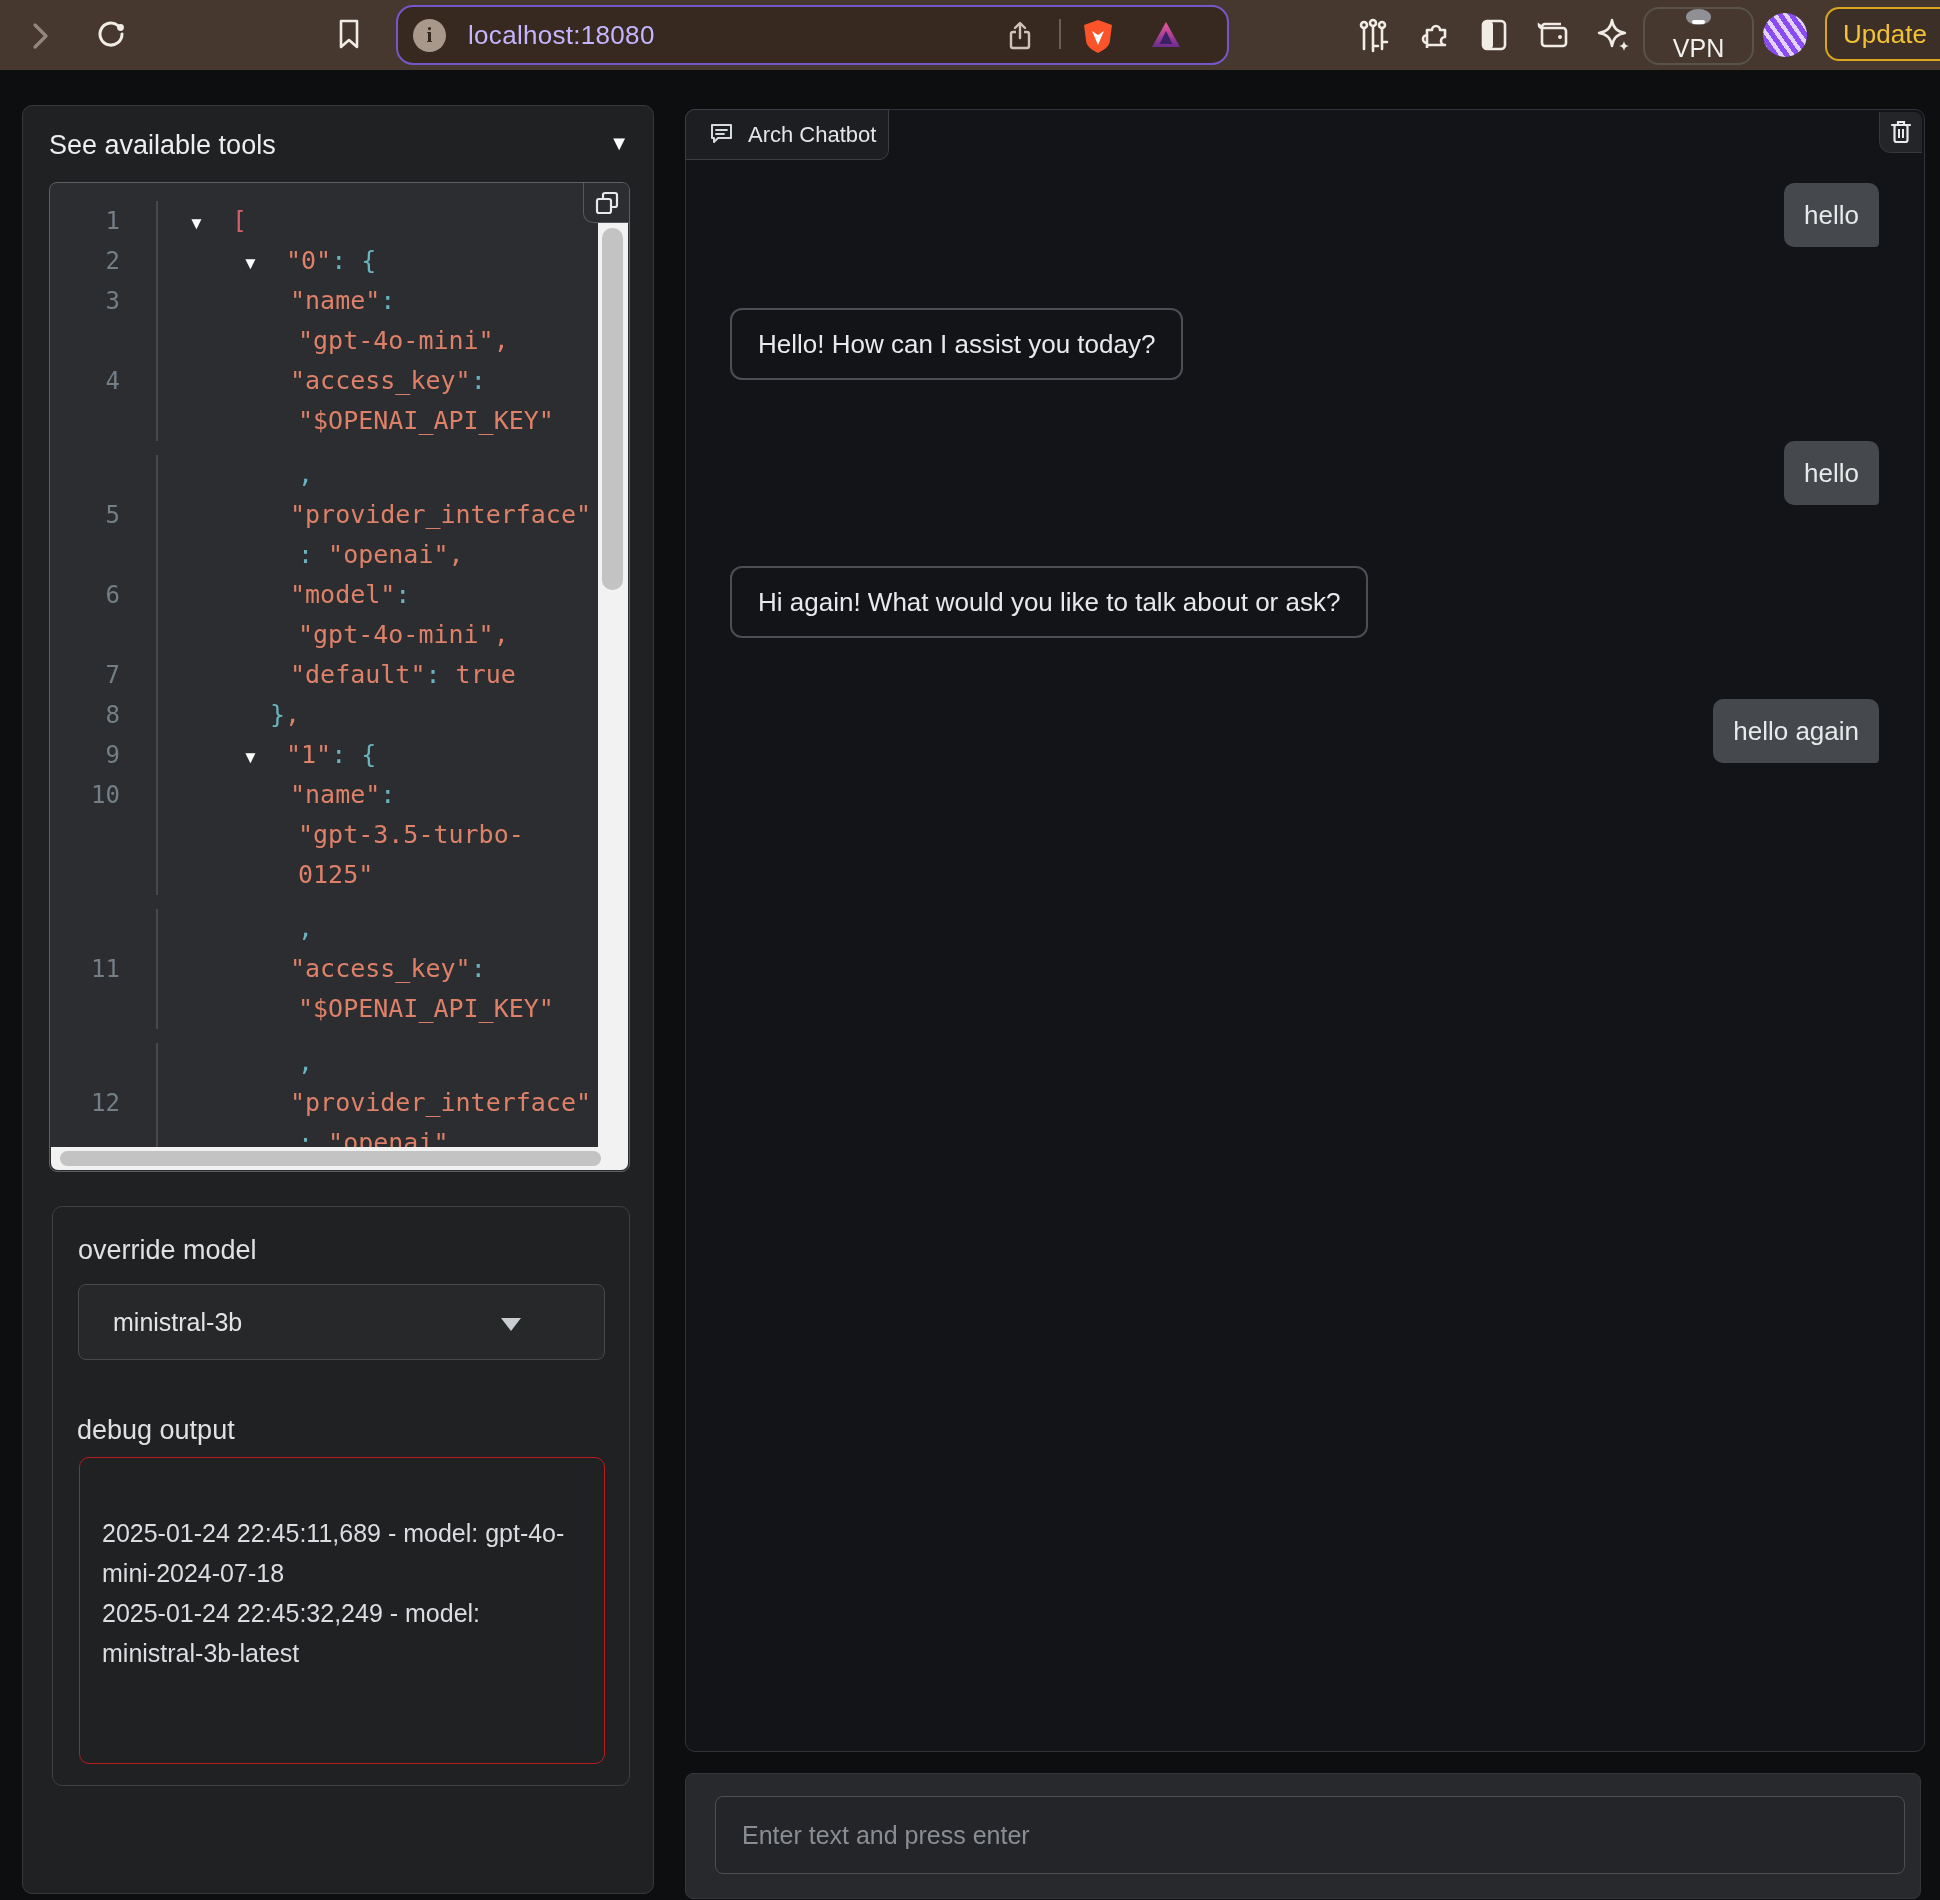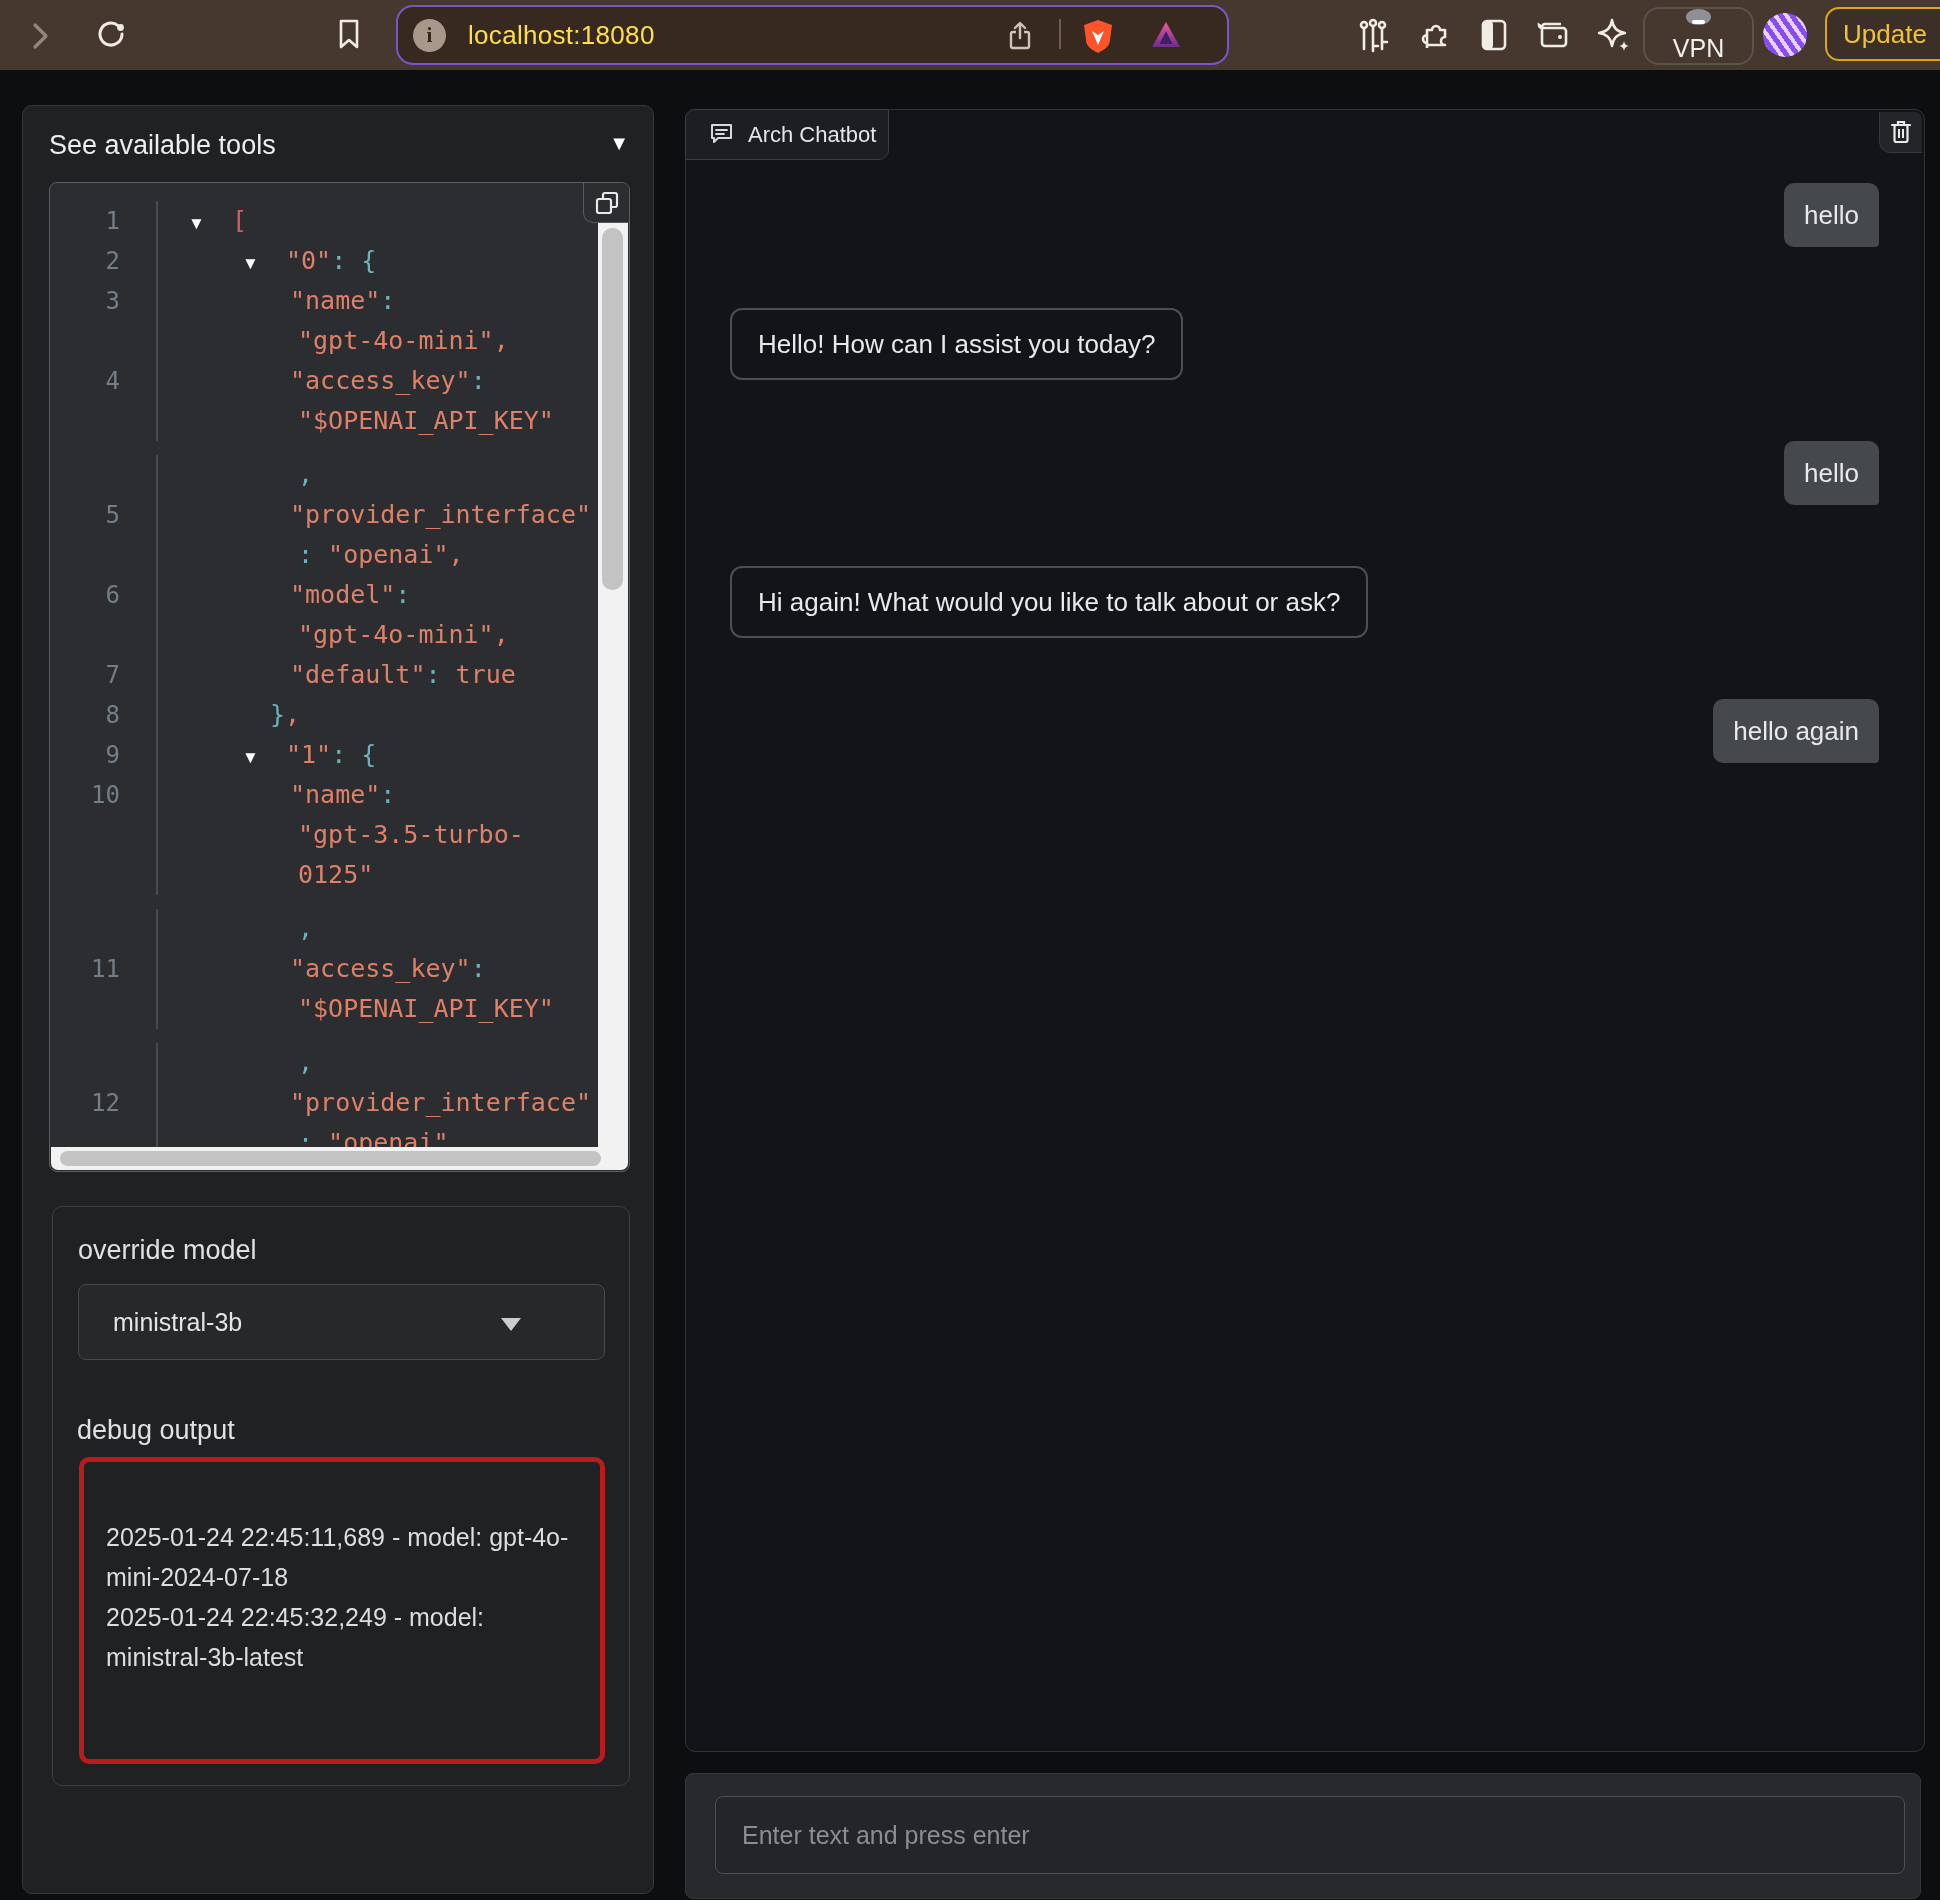--- a/index.html
+++ b/index.html
@@ -8,21 +8,21 @@
   .abs{position:absolute;}
 
   
   #toolbar{left:0;top:0;width:1940px;height:70px;background:#46382f;}
   .tbicon{position:absolute;display:flex;align-items:center;justify-content:center;}
   #urlbar{position:absolute;left:396px;top:5px;width:829px;height:56px;background:#37291f;
           border:2.5px solid #7558c8;border-radius:17px;display:flex;align-items:center;}
   #info-badge{width:33px;height:33px;border-radius:50%;background:#a7988b;margin-left:15px;
           display:flex;align-items:center;justify-content:center;
           font-family:"Liberation Serif",serif;font-weight:bold;font-size:21px;color:#32261d;}
-  #url-text{margin-left:22px;font-size:26px;color:#fde047;letter-spacing:0.3px;}
+  #url-text{margin-left:22px;font-size:26px;color:#c4b5fd;letter-spacing:0.3px;}
   .vsep{position:absolute;width:2px;height:30px;top:12px;background:#6e5e52;}
   #vpn-btn{position:absolute;left:1643px;top:7px;width:107px;height:54px;border:2px solid #595349;
           border-radius:16px;display:flex;align-items:center;justify-content:center;gap:9px;flex-direction:column;}
   #vpn-dot{width:25px;height:25px;border-radius:50%;background:#8f8f96;position:relative;}
   #vpn-dot::after{content:"";position:absolute;left:6px;top:11px;width:13px;height:3.5px;background:#fff;border-radius:2px;}
   #vpn-label{font-size:25px;color:#f3f1ee;}
   #avatar{position:absolute;left:1763px;top:13px;width:44px;height:44px;border-radius:50%;
           background:repeating-linear-gradient(55deg,#8a4bf5 0 5px,#e3d3ff 5px 9px);}
   #update-btn{position:absolute;left:1825px;top:7px;width:129px;height:54px;border:2.5px solid #d9a61d;
           border-radius:14px;background:rgba(0,0,0,.15);display:flex;align-items:center;
@@ -59,21 +59,21 @@
 
   #override-card{position:absolute;left:29px;top:1100px;width:578px;height:580px;
           border:1px solid #3c3f43;border-radius:10px;box-sizing:border-box;}
   #override-label{position:absolute;left:25px;top:28px;font-size:27px;color:#dfe1e3;}
   #model-select{position:absolute;left:25px;top:77px;width:527px;height:76px;background:#26282a;
           border:1px solid #46494d;border-radius:8px;box-sizing:border-box;cursor:pointer;}
   #model-select-value{position:absolute;left:34px;top:23px;font-size:25px;color:#e2e4e6;}
   #model-select-caret{position:absolute;right:83px;top:33px;width:0;height:0;
           border-left:10px solid transparent;border-right:10px solid transparent;border-top:13px solid #c9ccd0;}
   #debug-label{position:absolute;left:24px;top:208px;font-size:27px;color:#dfe1e3;}
-  #debug-box{position:absolute;left:26px;top:250px;width:526px;height:307px;border:5px solid #b91c1c;
+  #debug-box{position:absolute;left:26px;top:250px;width:526px;height:307px;border:1px solid #b91c1c;
           border-radius:10px;box-sizing:border-box;padding:55px 24px 16px 22px;overflow:hidden;}
   .dline{font-size:25px;line-height:40px;color:#dbdde0;}
 
   
   #chat-panel{left:685px;top:109px;width:1240px;height:1643px;background:#131418;
           border:1px solid #313338;border-radius:10px;box-sizing:border-box;}
   #chat-tab{position:absolute;left:-1px;top:-1px;width:204px;height:51px;background:#1c1e21;
           border:1px solid #3b3e42;border-radius:10px 0 10px 0;box-sizing:border-box;
           display:flex;align-items:center;padding-left:22px;cursor:pointer;}
   #chat-tab-label{margin-left:13px;font-size:22px;color:#e3e5e8;}

